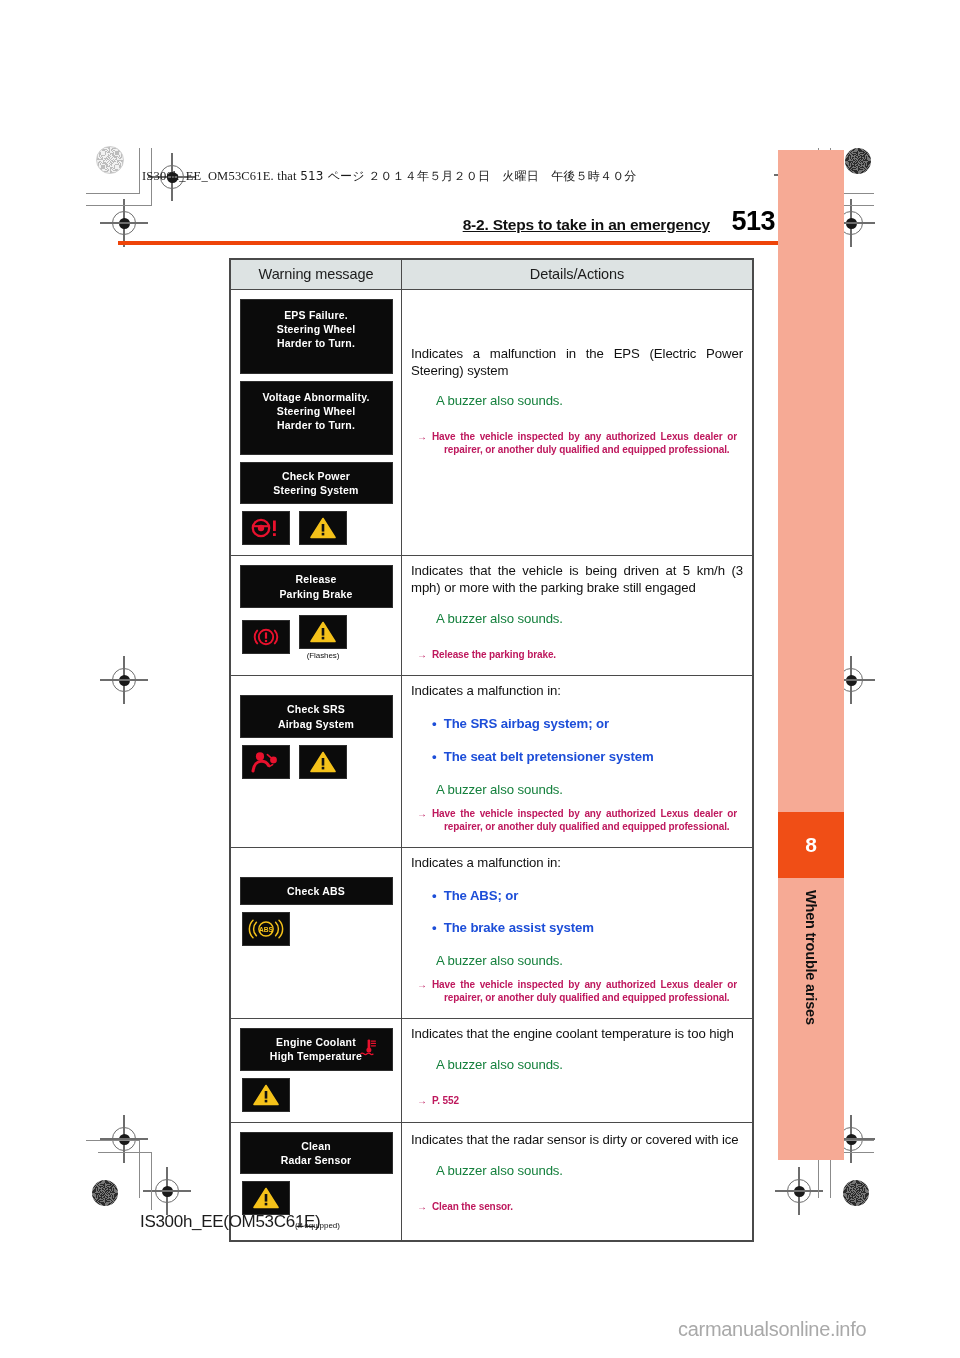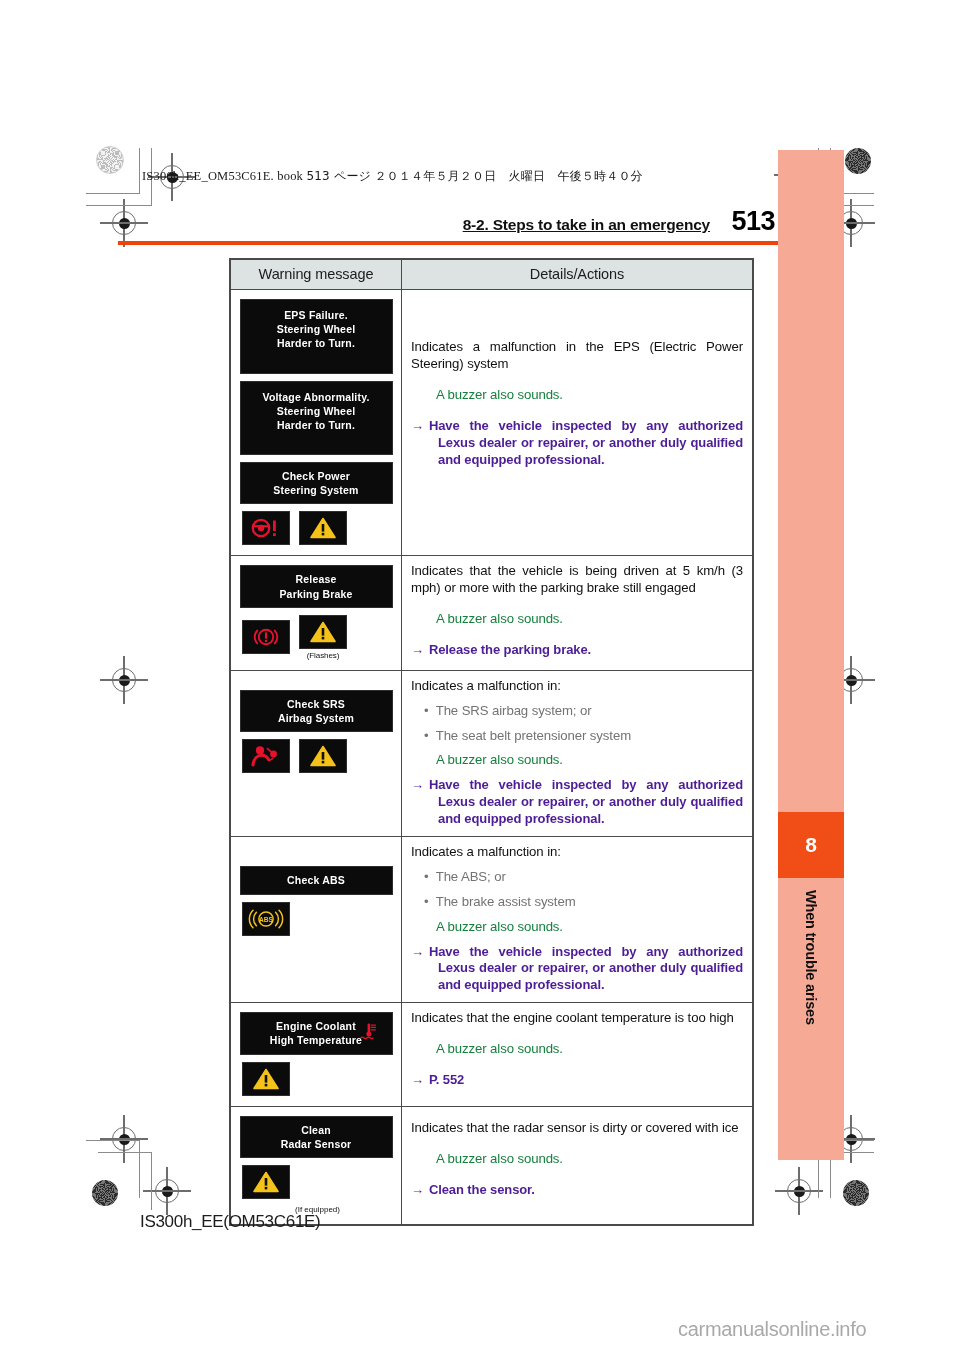--- a/index.html
+++ b/index.html
@@ -235,33 +235,34 @@
   .det-sub {
     font-size: 13.2px;
     color: #15803d;
     line-height: 1.28;
     margin: 8px;
     padding-left: 17px;
     letter-spacing: -0.1px;
   }
   .det-bullet {
     font-size: 13.2px;
-    color: #737373;
+    color: #1d4ed8;
     line-height: 1.28;
-    margin: 8px;
+    margin: 16px;
     padding-left: 17px;
     text-indent: -12px;
     letter-spacing: -0.1px;
+    font-weight: bold;
   }
   .det-action {
-    font-size: 13px;
+    font-size: 10px;
     font-weight: 700;
-    color: #4c1d95;
+    color: #be185d;
     line-height: 1.3;
-    margin: 0;
+    margin: 6px;
     padding-left: 27px;
     text-indent: -27px;
     text-align: justify;
     letter-spacing: -0.1px;
   }
   .det-action .arrow { font-weight: 400; padding-right: 5px; }
   .det-action.nojust { text-align: left; }
   .vcenter { display: flex; flex-direction: column; justify-content: center; min-height: 100%; }
 </style>
 </head>
@@ -317,21 +318,21 @@
   <div class="mark-line" style="left:151px;top:1152px;width:1px;height:58px;"></div>
   <div class="mark-line" style="left:86px;top:1140px;width:54px;height:1px;"></div>
   <div class="mark-line" style="left:98px;top:1152px;width:54px;height:1px;"></div>
   <div class="mark-line" style="left:818px;top:1140px;width:1px;height:58px;"></div>
   <div class="mark-line" style="left:830px;top:1152px;width:1px;height:46px;"></div>
   <div class="mark-line" style="left:818px;top:1140px;width:56px;height:1px;"></div>
   <div class="mark-line" style="left:830px;top:1152px;width:44px;height:1px;"></div>
 </div>
 
 <div class="imprint">
-  <span>IS300h_EE_OM53C61E. book</span>
+  <span>IS300h_EE_OM53C61E. that</span>
   <span class="jp">513 ページ</span>
   <span class="jp">２０１４年５月２０日　火曜日　午後５時４０分</span>
 </div>
 
 <div class="header-title">8-2. Steps to take in an emergency</div>
 <div class="header-page">513</div>
 <div class="header-rule"></div>
 
 <div class="sidebar"></div>
 <div class="sidebar-chapter">8</div>

